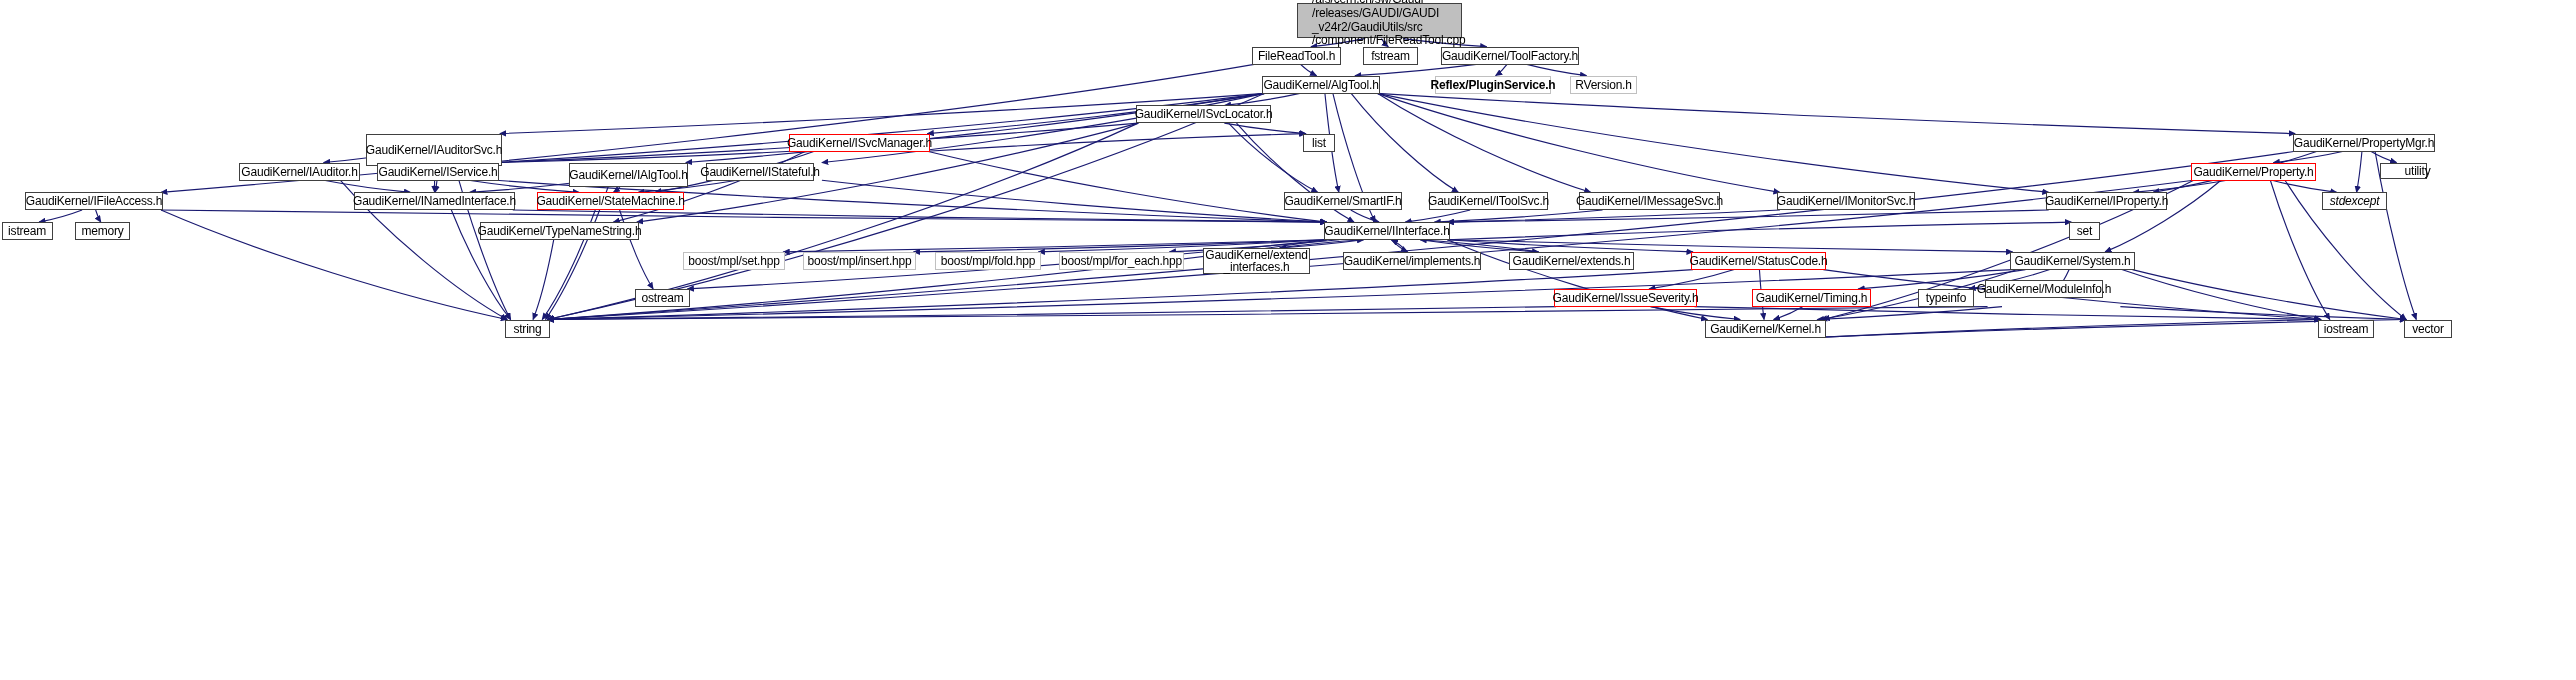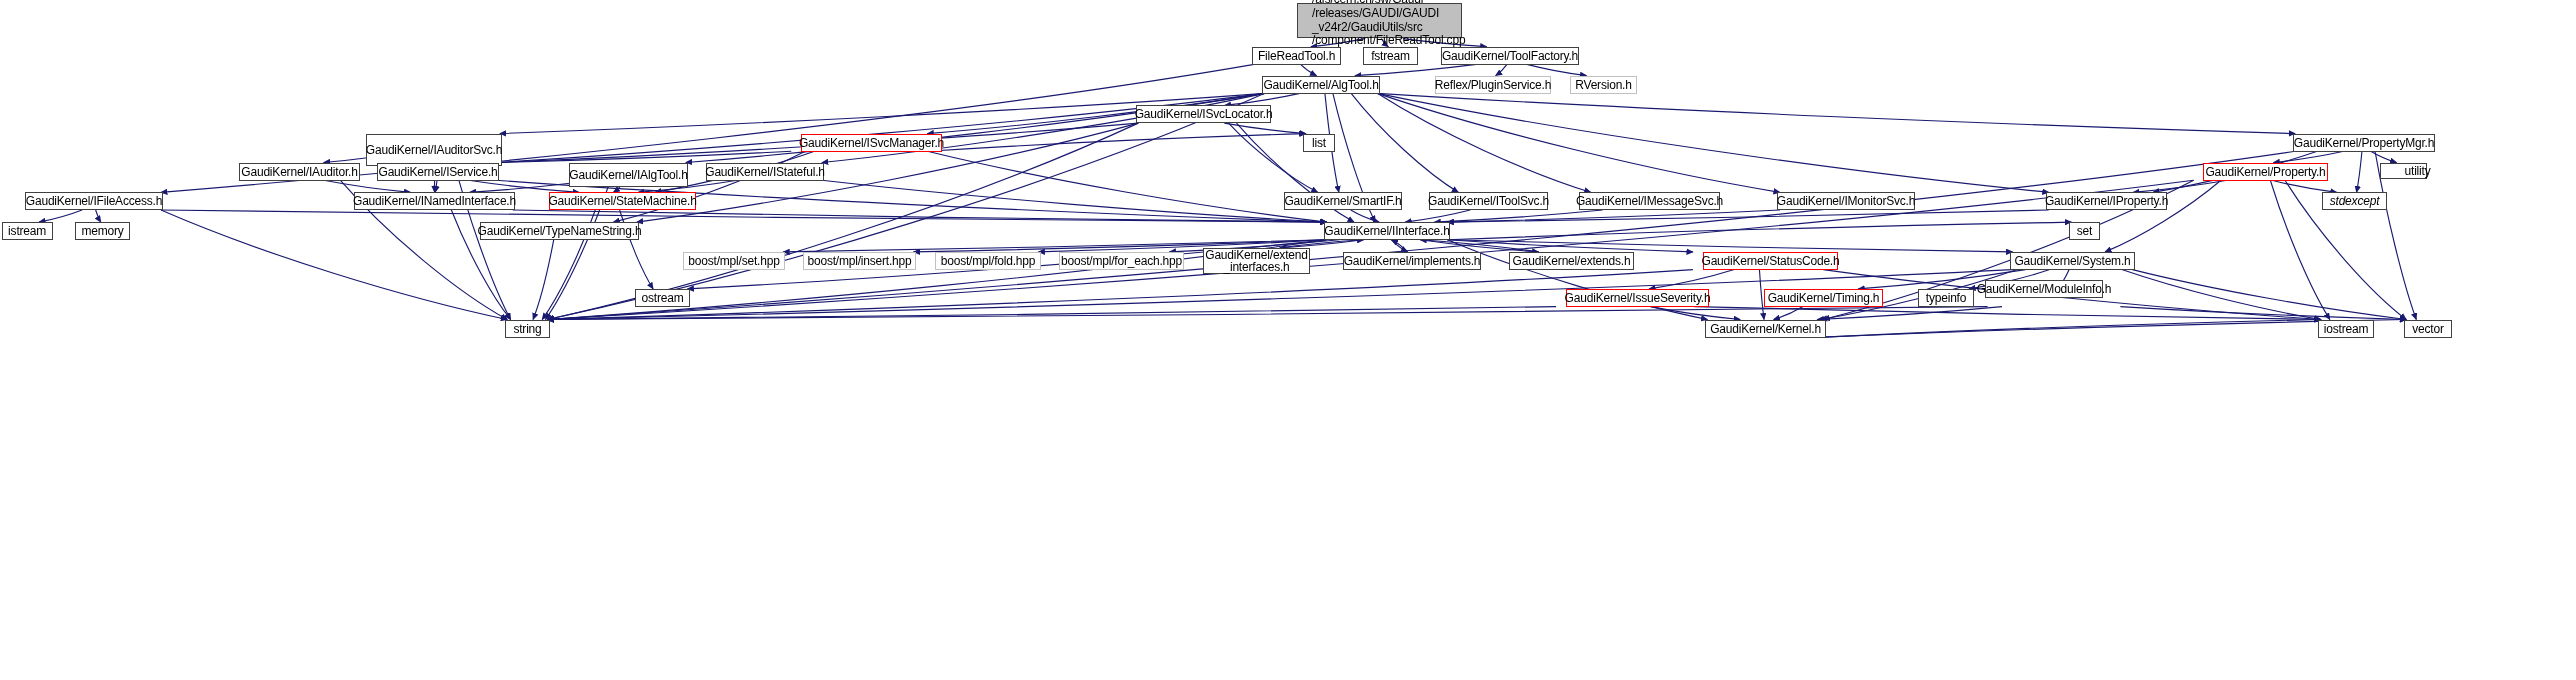--- a/index.html
+++ b/index.html
@@ -30,21 +30,21 @@
     z-index:5;
   }
   .node.root{
     background:#bfbfbf;
     border:0.8px solid #404040;
     text-align:left;
     justify-content:flex-start;
     padding-left:14px;
     line-height:13.7px;
   }
-  .node.red{ border:0.8px solid #ff0000;margin-left:12px; }
+  .node.red{ border:0.8px solid #ff0000; }
   .node.gray{ border:0.8px solid #c0c0c0; }
 </style>
 </head>
 <body>
 
 <div id="graph">
   <svg id="edges" viewBox="0 0 3200 845" preserveAspectRatio="none" aria-hidden="true">
     <defs>
       <marker id="ah" markerWidth="9" markerHeight="8" refX="8" refY="4" orient="auto" markerUnits="userSpaceOnUse">
         <path d="M0,0 L9,4 L0,8 z" fill="#191970"></path>
@@ -165,31 +165,31 @@
   </svg>
   <div id="node-layer">
       <div class="node root" style="left: 1297px; top: 3.2px; width: 165px; height: 35px;">/afs/cern.ch/sw/Gaudi
 /releases/GAUDI/GAUDI
 _v24r2/GaudiUtils/src
 /component/FileReadTool.cpp</div>
       <div class="node " style="left: 1252px; top: 47px; width: 89px; height: 17.7px;">FileReadTool.h</div>
       <div class="node " style="left: 1363px; top: 47px; width: 55px; height: 17.7px;">fstream</div>
       <div class="node " style="left: 1441px; top: 47px; width: 138px; height: 17.7px;">GaudiKernel/ToolFactory.h</div>
       <div class="node " style="left: 1262px; top: 76px; width: 118px; height: 17.7px;">GaudiKernel/AlgTool.h</div>
-      <div class="node gray" style="left: 1435px; top: 76px; width: 116px; height: 17.7px;">Reflex/PluginService.h</div>
+      <div class="node gray" style="left: 1435px; top: 76px; width: 116px; height: 17.7px; font-weight: bold;">Reflex/PluginService.h</div>
       <div class="node gray" style="left: 1570px; top: 76px; width: 67px; height: 17.7px;">RVersion.h</div>
       <div class="node " style="left: 1136px; top: 105px; width: 135px; height: 17.7px;">GaudiKernel/ISvcLocator.h</div>
       <div class="node " style="left: 2293px; top: 134px; width: 142px; height: 17.7px;">GaudiKernel/PropertyMgr.h</div>
       <div class="node " style="left: 366px; top: 134px; width: 136px; height: 32px;">GaudiKernel/IAuditorSvc.h</div>
       <div class="node red" style="left: 789px; top: 134px; width: 141px; height: 17.7px;">GaudiKernel/ISvcManager.h</div>
       <div class="node " style="left: 1303px; top: 134px; width: 32px; height: 17.7px;">list</div>
       <div class="node " style="left: 239px; top: 163px; width: 121px; height: 17.7px;">GaudiKernel/IAuditor.h</div>
       <div class="node " style="left: 377px; top: 163px; width: 122px; height: 17.7px;">GaudiKernel/IService.h</div>
       <div class="node " style="left: 569px; top: 163px; width: 119px; height: 24px; text-align: right;">GaudiKernel/IAlgTool.h</div>
-      <div class="node " style="left: 706px; top: 163px; width: 118px; height: 17.7px;">GaudiKernel/IStateful.h</div>
+      <div class="node " style="left: 706px; top: 163px; width: 108px; height: 17.7px;">GaudiKernel/IStateful.h</div>
       <div class="node red" style="left: 2191px; top: 163px; width: 125px; height: 17.7px;">GaudiKernel/Property.h</div>
       <div class="node " style="left: 2380px; top: 163px; width: 47px; height: 16px; padding-left: 28px;">utility</div>
       <div class="node " style="left: 25px; top: 192px; width: 138px; height: 17.7px;">GaudiKernel/IFileAccess.h</div>
       <div class="node " style="left: 354px; top: 192px; width: 161px; height: 17.7px;">GaudiKernel/INamedInterface.h</div>
       <div class="node red" style="left: 537px; top: 192px; width: 147px; height: 17.7px;">GaudiKernel/StateMachine.h</div>
       <div class="node " style="left: 1284px; top: 192px; width: 118px; height: 17.7px;">GaudiKernel/SmartIF.h</div>
       <div class="node " style="left: 1429px; top: 192px; width: 119px; height: 17.7px;">GaudiKernel/IToolSvc.h</div>
       <div class="node " style="left: 1579px; top: 192px; width: 141px; height: 17.7px;">GaudiKernel/IMessageSvc.h</div>
       <div class="node " style="left: 1777px; top: 192px; width: 138px; height: 17.7px;">GaudiKernel/IMonitorSvc.h</div>
       <div class="node " style="left: 2046px; top: 192px; width: 121px; height: 17.7px;">GaudiKernel/IProperty.h</div>

